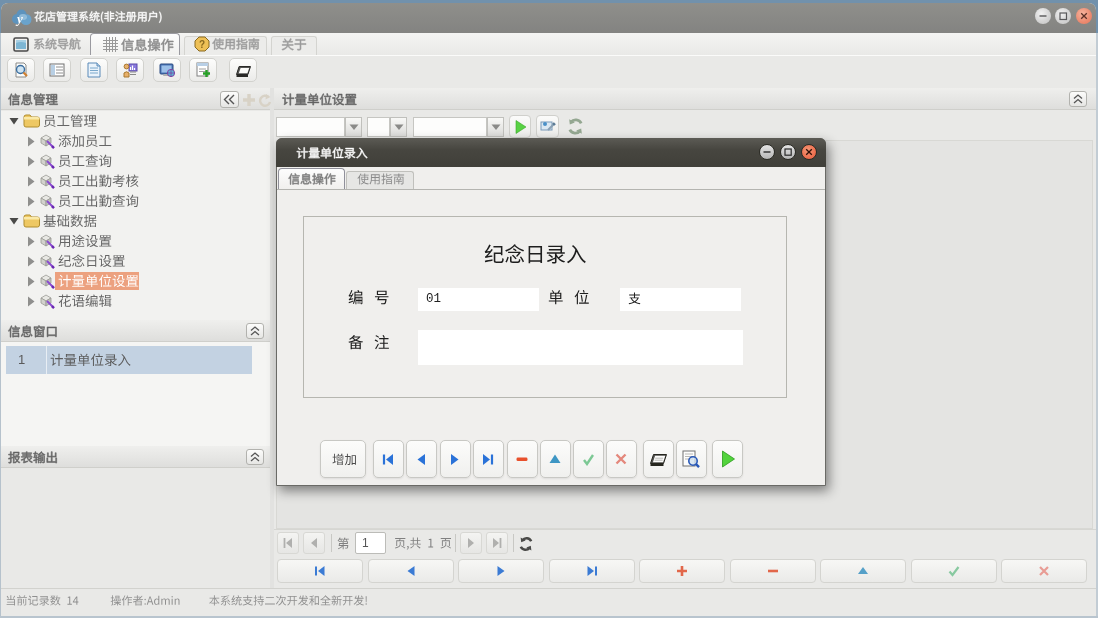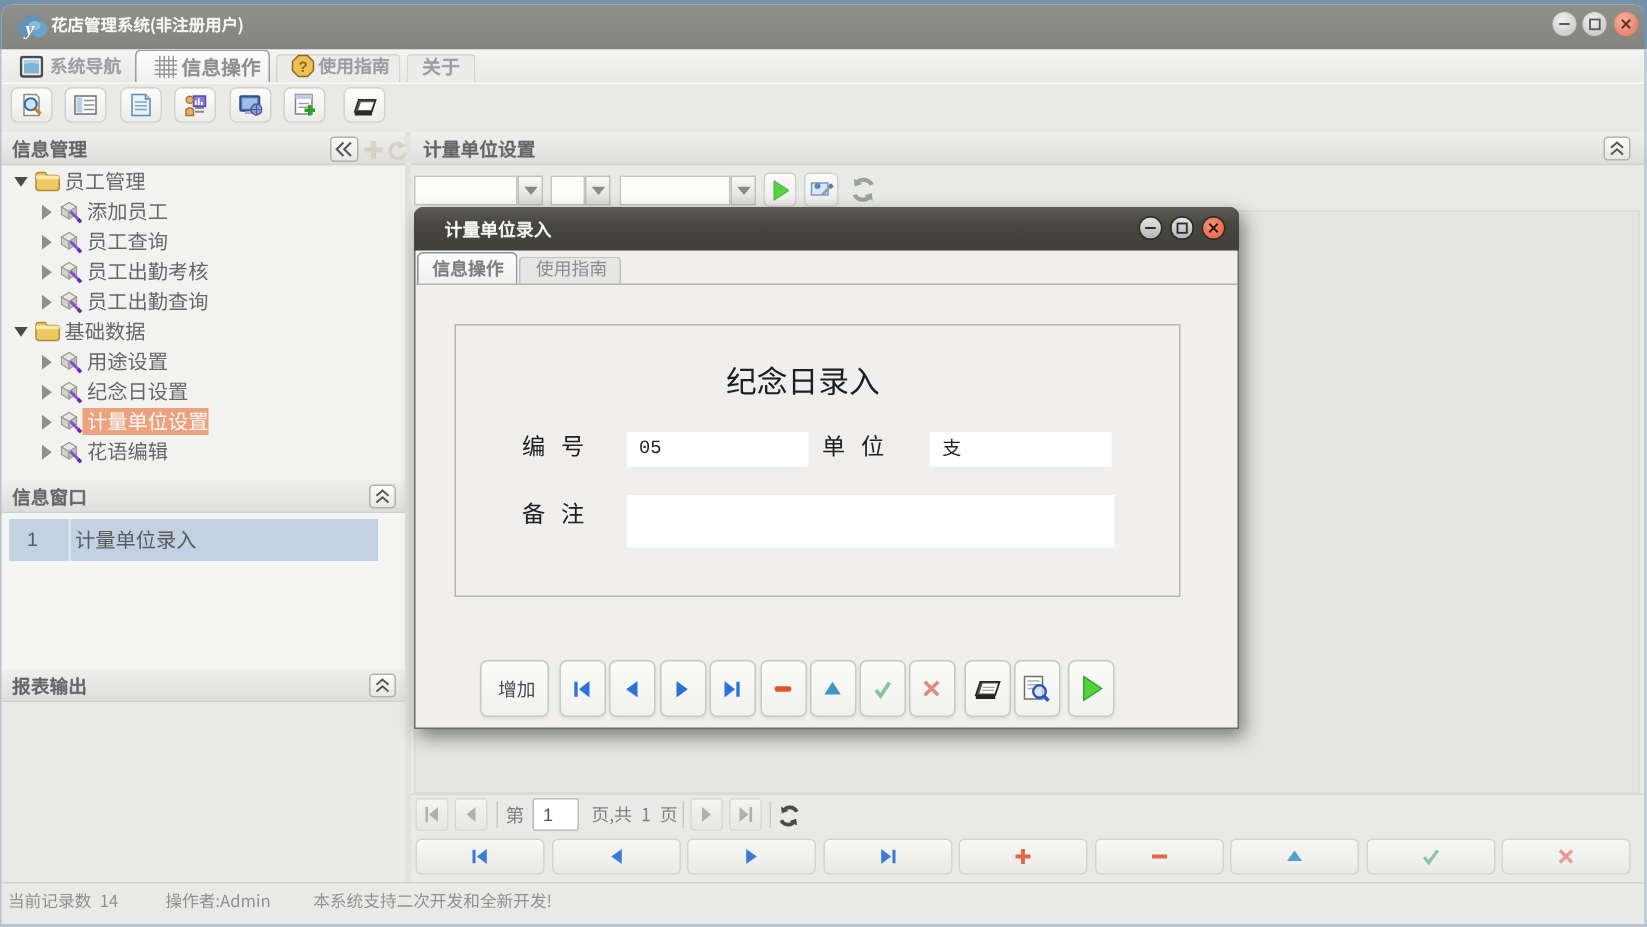--- a/index.html
+++ b/index.html
@@ -449,21 +449,21 @@
 <svg style="position:absolute;left:574px;top:287.7px;overflow:visible" width="18" height="20" viewBox="0 -14.88 18 19.53">
     <path d="M5.71 -10.19V-9.06H14.16V-10.19ZM6.74 -7.88C7.20 -5.73 7.67 -2.86 7.79 -1.24L8.94 -1.58C8.78 -3.16 8.30 -5.95 7.79 -8.13ZM8.83 -12.83C9.12 -12.05 9.43 -11.03 9.56 -10.36L10.72 -10.71C10.57 -11.37 10.23 -12.35 9.93 -13.12ZM5.05 -0.52V0.58H14.80V-0.52H11.59C12.16 -2.60 12.80 -5.65 13.22 -8.04L11.99 -8.24C11.71 -5.92 11.09 -2.61 10.50 -0.52ZM4.43 -12.95C3.56 -10.60 2.10 -8.27 0.58 -6.77C0.79 -6.51 1.13 -5.90 1.25 -5.62C1.78 -6.16 2.29 -6.80 2.79 -7.50V1.20H3.95V-9.31C4.55 -10.36 5.09 -11.50 5.53 -12.63Z" fill="#1f1f1f"></path>
   </svg>
 <svg style="position:absolute;left:348px;top:332.7px;overflow:visible" width="18" height="20" viewBox="0 -14.88 18 19.53">
     <path d="M10.61 -10.66C9.87 -9.87 8.86 -9.19 7.71 -8.60C6.66 -9.12 5.76 -9.76 5.09 -10.49L5.27 -10.66ZM5.71 -13.06C4.94 -11.71 3.42 -10.16 1.17 -9.11C1.44 -8.92 1.79 -8.54 1.98 -8.26C2.85 -8.71 3.61 -9.22 4.27 -9.76C4.91 -9.11 5.65 -8.54 6.51 -8.04C4.61 -7.25 2.48 -6.71 0.46 -6.43C0.66 -6.16 0.89 -5.65 0.99 -5.33C3.23 -5.70 5.62 -6.37 7.73 -7.39C9.67 -6.46 11.96 -5.85 14.35 -5.54C14.50 -5.87 14.81 -6.35 15.08 -6.61C12.88 -6.86 10.75 -7.33 8.95 -8.04C10.43 -8.91 11.68 -9.98 12.52 -11.26L11.76 -11.74L11.56 -11.68H6.18C6.47 -12.05 6.74 -12.43 6.97 -12.81ZM3.84 -1.99H7.13V-0.27H3.84ZM3.84 -2.94V-4.51H7.13V-2.94ZM11.56 -1.99V-0.27H8.32V-1.99ZM11.56 -2.94H8.32V-4.51H11.56ZM2.63 -5.53V1.24H3.84V0.74H11.56V1.20H12.81V-5.53Z" fill="#1f1f1f"></path>
   </svg>
 <svg style="position:absolute;left:374px;top:332.7px;overflow:visible" width="18" height="20" viewBox="0 -14.88 18 19.53">
     <path d="M1.45 -11.99C2.46 -11.51 3.75 -10.77 4.40 -10.26L5.06 -11.22C4.40 -11.70 3.1 -12.4 2.10 -12.83ZM0.65 -7.70C1.62 -7.23 2.89 -6.51 3.51 -6.01L4.16 -6.99C3.51 -7.47 2.23 -8.15 1.28 -8.57ZM1.10 0.27 2.07 1.06C3.00 -0.37 4.07 -2.32 4.89 -3.95L4.06 -4.72C3.16 -2.96 1.93 -0.91 1.10 0.27ZM8.49 -12.69C9.02 -11.88 9.56 -10.80 9.78 -10.12L10.91 -10.57C10.67 -11.25 10.09 -12.29 9.54 -13.08ZM5.17 -10.05V-8.95H9.25V-5.45H5.76V-4.35H9.25V-0.35H4.68V0.75H14.91V-0.35H10.46V-4.35H13.98V-5.45H10.46V-8.95H14.53V-10.05Z" fill="#1f1f1f"></path>
   </svg>
 <div class="abs" style="left:418px;top:288px;width:121px;height:23px;background:#fff"></div>
-<div class="abs" style="left:426px;top:292px;font-size:12.5px;color:#222;font-family:Liberation Mono,monospace">05</div>
+<div class="abs" style="left:426px;top:292px;font-size:12.5px;color:#222;font-family:Liberation Mono,monospace">01</div>
 <div class="abs" style="left:620px;top:288px;width:121px;height:23px;background:#fff"></div>
 <svg style="position:absolute;left:628px;top:291.2px;overflow:visible" width="15" height="16" viewBox="0 -12.48 15 16.38">
     <path d="M5.96 -10.92V-8.93H1.00V-7.96H5.96V-5.95H1.59V-5.00H2.98L2.70 -4.90C3.40 -3.49 4.38 -2.34 5.60 -1.43C4.09 -0.67 2.32 -0.19 0.46 0.10C0.66 0.32 0.90 0.77 1.00 1.04C2.98 0.67 4.87 0.09 6.51 -0.81C8.00 0.06 9.80 0.65 11.92 0.96C12.06 0.70 12.32 0.27 12.54 0.03C10.59 -0.20 8.89 -0.70 7.48 -1.43C8.96 -2.44 10.16 -3.80 10.90 -5.59L10.23 -5.99L10.04 -5.95H6.98V-7.96H11.97V-8.93H6.98V-10.92ZM3.71 -5.00H9.47C8.80 -3.73 7.8 -2.73 6.55 -1.96C5.33 -2.75 4.36 -3.77 3.71 -5.00Z" fill="#222222"></path>
   </svg>
 <div class="abs" style="left:418px;top:330px;width:325px;height:35px;background:#fff"></div>
 <div class="abs" style="left:320px;top:440px;width:46px;height:38px;background:linear-gradient(#fcfcfb,#f0f0ee);border:1px solid #c8c8c4;border-radius:5px;box-shadow:0 1px 2px rgba(0,0,0,0.08)"></div>
 <svg style="position:absolute;left:332px;top:451.5px;overflow:visible" width="27" height="16" viewBox="0 -12.00 27 15.75">
     <path d="M5.82 -7.45C6.2 -6.88 6.55 -6.13 6.67 -5.65L7.25 -5.88C7.12 -6.37 6.75 -7.11 6.36 -7.65ZM9.61 -7.65C9.4 -7.11 8.96 -6.31 8.63 -5.82L9.12 -5.61C9.46 -6.07 9.88 -6.78 10.25 -7.4ZM0.51 -1.61 0.81 -0.68C1.82 -1.08 3.1 -1.58 4.31 -2.07L4.15 -2.92L2.88 -2.45V-6.57H4.15V-7.45H2.88V-10.35H2.01V-7.45H0.66V-6.57H2.01V-2.13ZM5.52 -10.13C5.86 -9.68 6.23 -9.07 6.4 -8.68L7.23 -9.08C7.05 -9.46 6.67 -10.05 6.31 -10.47ZM4.66 -8.68V-4.53H11.33V-8.68H9.62C9.96 -9.12 10.33 -9.67 10.67 -10.18L9.70 -10.52C9.47 -9.97 9.01 -9.20 8.66 -8.68ZM5.43 -8.01H7.63V-5.21H5.43ZM8.36 -8.01H10.52V-5.21H8.36ZM6.17 -1.28H9.86V-0.36H6.17ZM6.17 -1.98V-3.03H9.86V-1.98ZM5.31 -3.75V0.96H6.17V0.36H9.86V0.96H10.75V-3.75Z M19.65 -8.95V0.81H20.55V-0.11H22.97V0.71H23.91V-8.95ZM20.55 -1.01V-8.03H22.97V-1.01ZM14.93 -10.33 14.92 -8.12H13.16V-7.21H14.9C14.81 -4.06 14.42 -1.28 12.85 0.36C13.08 0.51 13.42 0.8 13.57 1.01C15.26 -0.82 15.7 -3.82 15.81 -7.21H17.71C17.61 -2.40 17.5 -0.68 17.23 -0.32C17.12 -0.16 17.0 -0.11 16.81 -0.12C16.58 -0.12 16.05 -0.12 15.46 -0.17C15.62 0.08 15.71 0.48 15.73 0.76C16.3 0.8 16.87 0.81 17.22 0.76C17.58 0.71 17.82 0.60 18.05 0.27C18.43 -0.26 18.52 -2.08 18.62 -7.65C18.62 -7.78 18.62 -8.12 18.62 -8.12H15.83L15.86 -10.33Z" fill="#4a4a4a"></path>
   </svg>
 <div class="abs" style="left:373px;top:440px;width:31px;height:38px;background:linear-gradient(#fcfcfb,#f0f0ee);border:1px solid #c8c8c4;border-radius:5px;box-shadow:0 1px 2px rgba(0,0,0,0.08)"></div>

